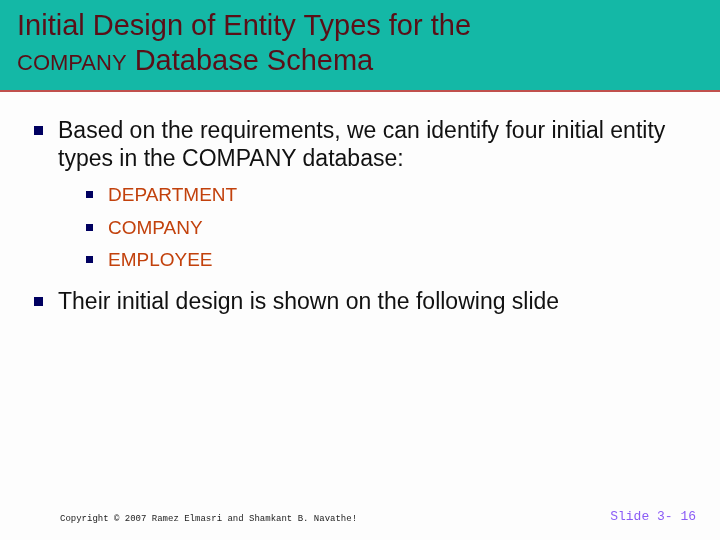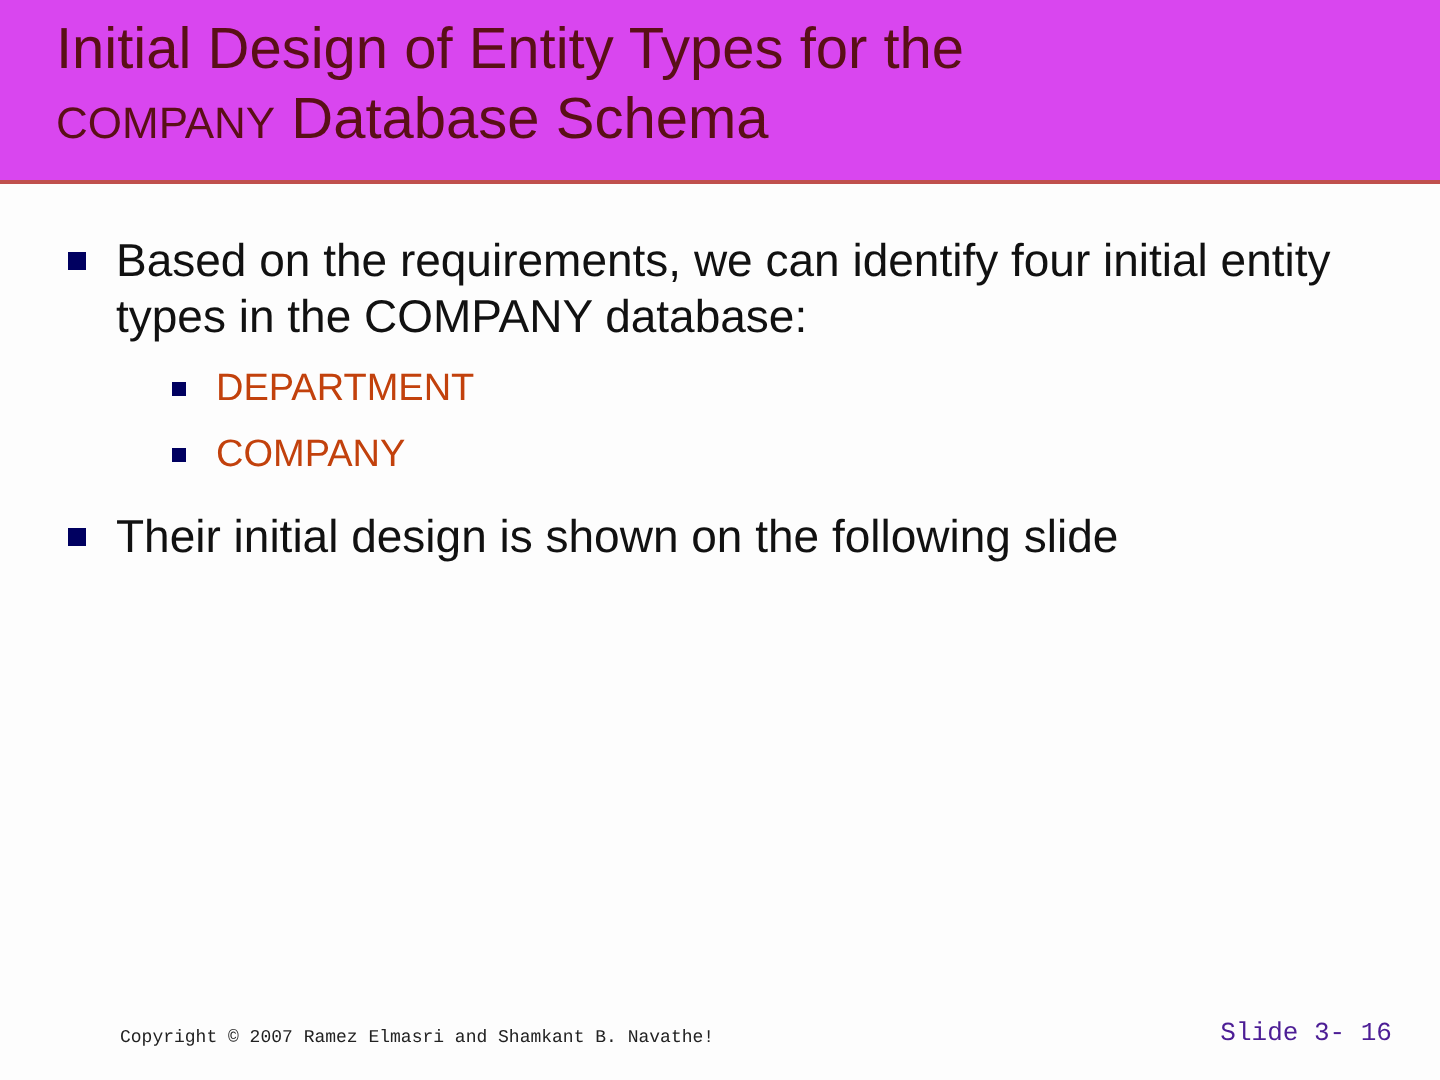--- a/index.html
+++ b/index.html
@@ -3,22 +3,22 @@
 <meta charset="utf-8">
 <style>
   * { margin: 0; padding: 0; box-sizing: border-box; }
   html, body { width: 720px; height: 540px; overflow: hidden; }
   body {
     font-family: Arial, Helvetica, sans-serif;
     background: #fdfdfd;
     position: relative;
   }
   .title-band {
-    background: #d946ef;
-    padding: 8px 16px 12px 28px;
+    background: #14b8a6;
+    padding: 8px 16px 12px 17px;
     border-bottom: 2px solid #c0504d;
   }
   .title-band h1 {
     color: #5a0f17;
     font-size: 29px;
     font-weight: 400;
     line-height: 1.2;
   }
   .title-band h1 .smallcap {
     font-size: 22px;
@@ -78,41 +78,42 @@
     justify-content: space-between;
     align-items: flex-end;
     font-family: Liberation Mono, monospace;
   }
   .copyright {
     font-size: 9px;
     color: #222;
   }
   .slidenum {
     font-size: 13px;
-    color: #4c1d95;
+    color: #8b5cf6;
     font-weight: 400;
   }
 </style>
 </head>
 <body>
 
 <div class="title-band">
   <h1>
     <span>Initial Design of Entity Types for the</span><br>
     <span class="smallcap">COMPANY</span><span> Database Schema</span>
   </h1>
 </div>
 
 <div class="content">
   <ul class="level1">
     <li>
       <span>Based on the requirements, we can identify four initial entity types in the COMPANY database:</span>
       <ul class="level2">
         <li><span>DEPARTMENT</span></li>
         <li><span>COMPANY</span></li>
+        <li><span>EMPLOYEE</span></li>
       </ul>
     </li>
     <li><span>Their initial design is shown on the following slide</span></li>
   </ul>
 </div>
 
 <div class="footer">
   <div class="copyright">Copyright © 2007 Ramez Elmasri and Shamkant B. Navathe!</div>
   <div class="slidenum">Slide 3- 16</div>
 </div>

